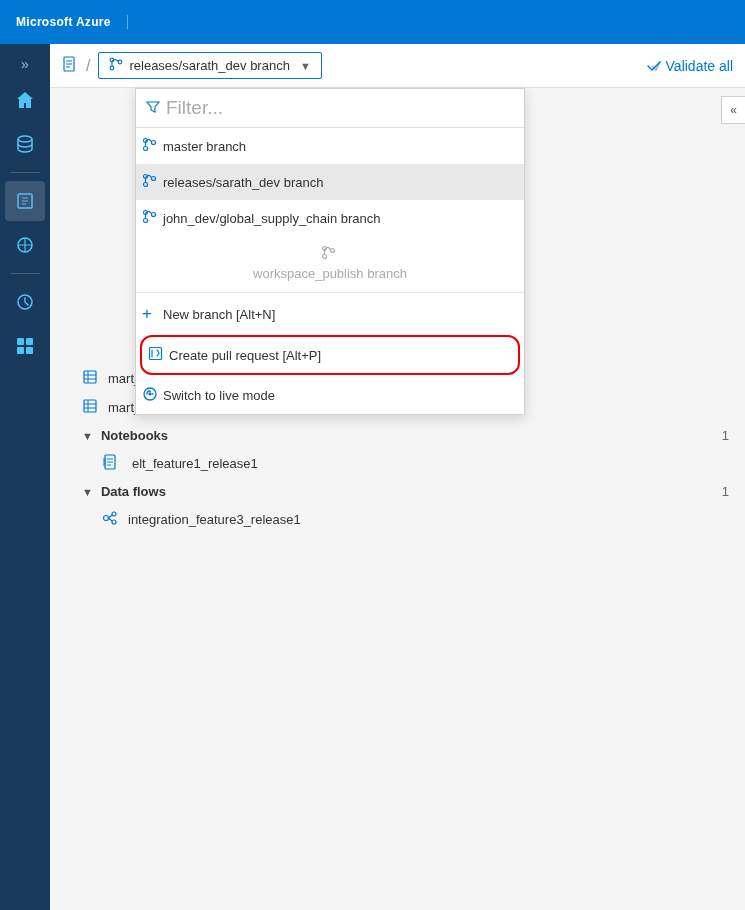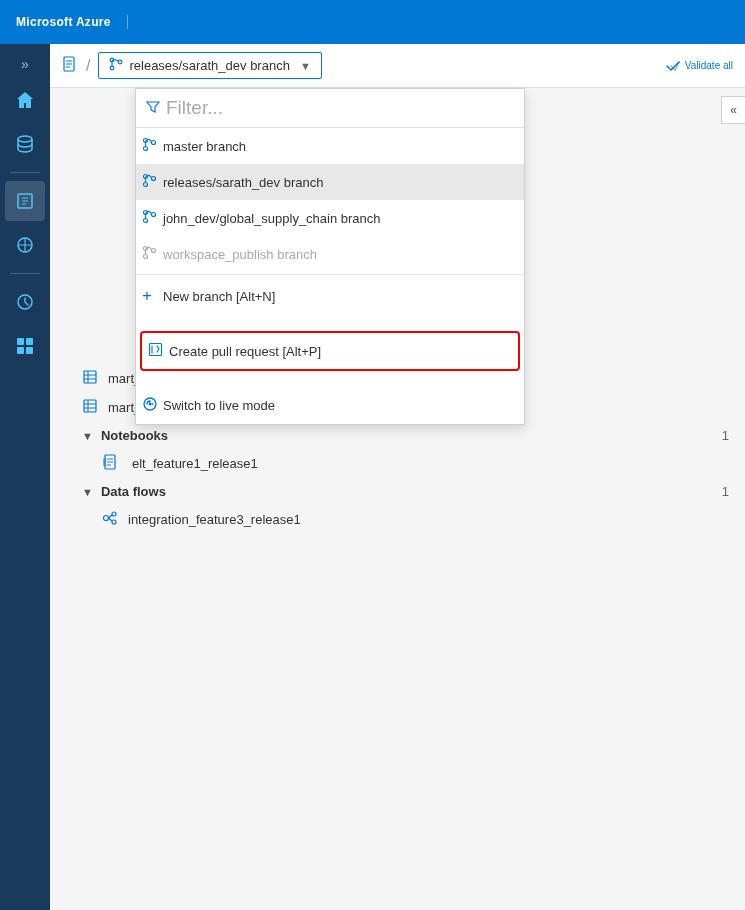--- a/index.html
+++ b/index.html
@@ -132,21 +132,21 @@
       color: #666;
       font-size: 11px;
       margin-left: 4px;
     }
     .validate-all {
       margin-left: auto;
       display: flex;
       align-items: center;
       gap: 4px;
       color: #0078d4;
-      font-size: 10px;
+      font-size: 14px;
       cursor: pointer;
     }
 
     
     .dropdown-menu {
       position: absolute;
       top: 44px;
       left: 85px;
       width: 390px;
       background: white;
@@ -181,30 +181,31 @@
       padding: 9px 6px;
       cursor: pointer;
       font-size: 13px;
       color: #333;
     }
     .dropdown-item.selected {
       background: #e8e8e8;
     }
     .dropdown-item.disabled {
       color: #aaa;
+      flex-direction: column;
     }
     .dropdown-item .item-icon {
       color: #0078d4;
       font-size: 15px;
       min-width: 18px;
     }
     .dropdown-item.pull-request {
       border: 2px solid #e00;
-      margin: 16px 4px;
-      border-radius: 4px;
+      margin: 2px 4px;
+      border-radius: 12px;
     }
     .dropdown-divider {
       height: 1px;
       background: #e8e8e8;
       margin: 2px 0;
     }
     .collapse-btn {
       position: absolute;
       top: 52px;
       right: 0;

